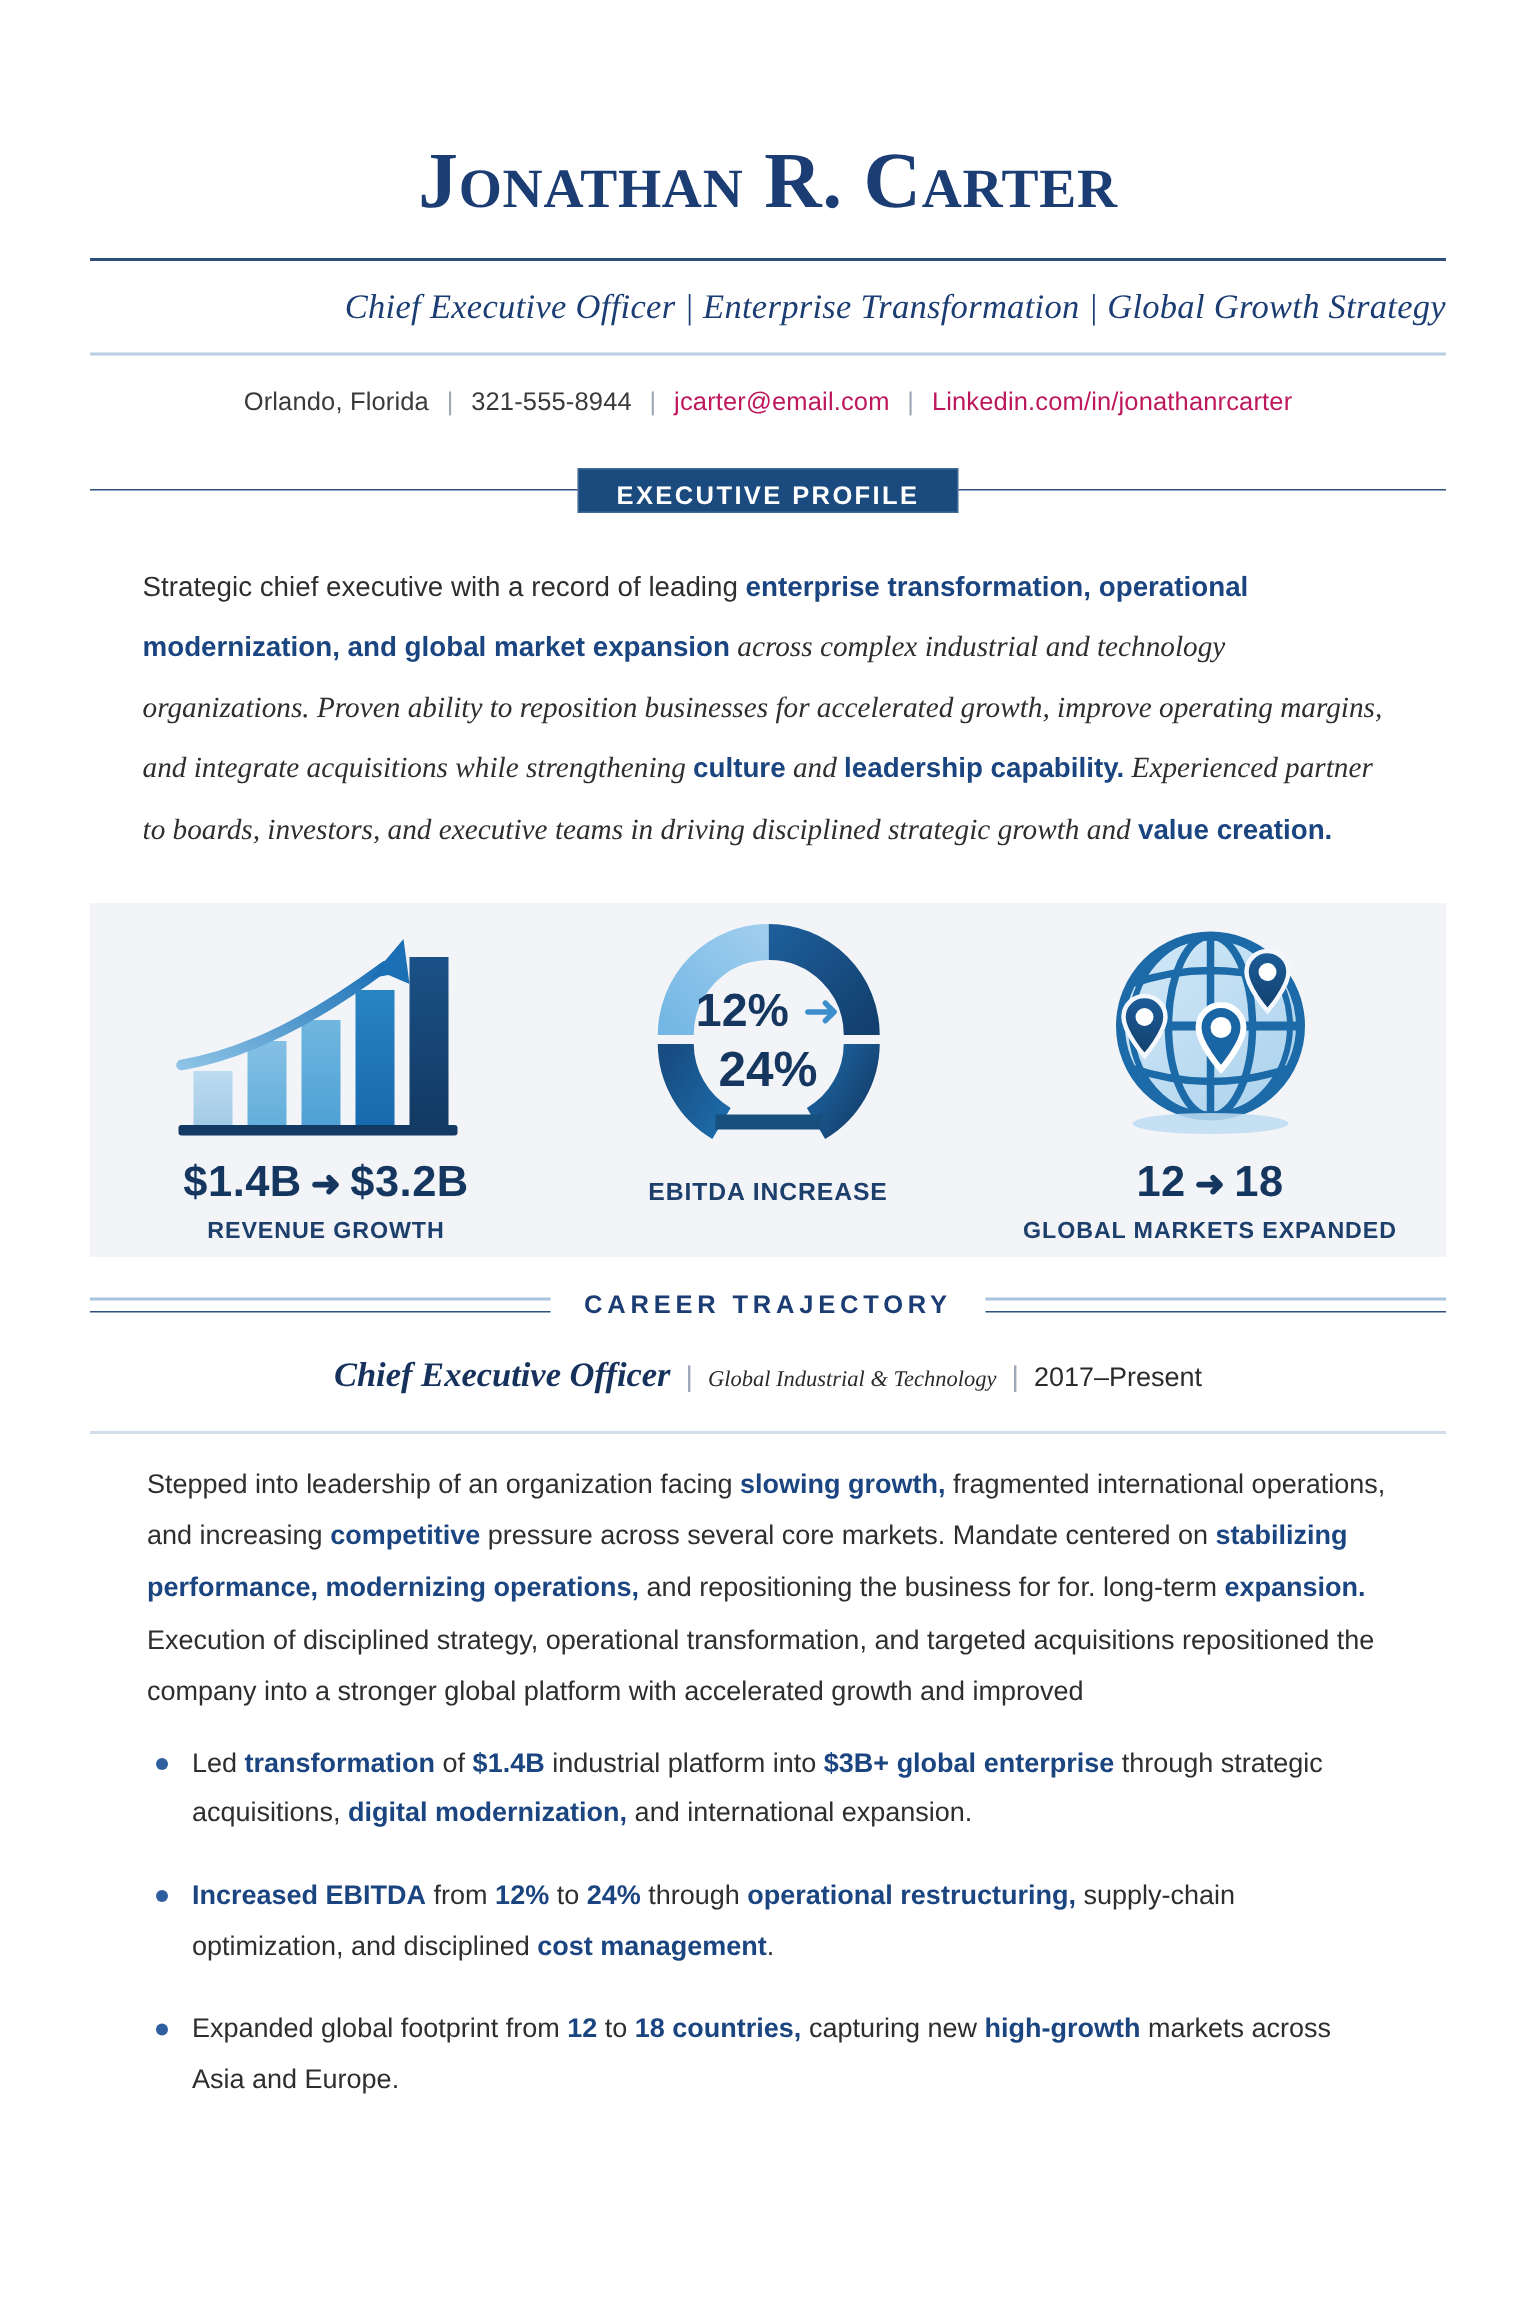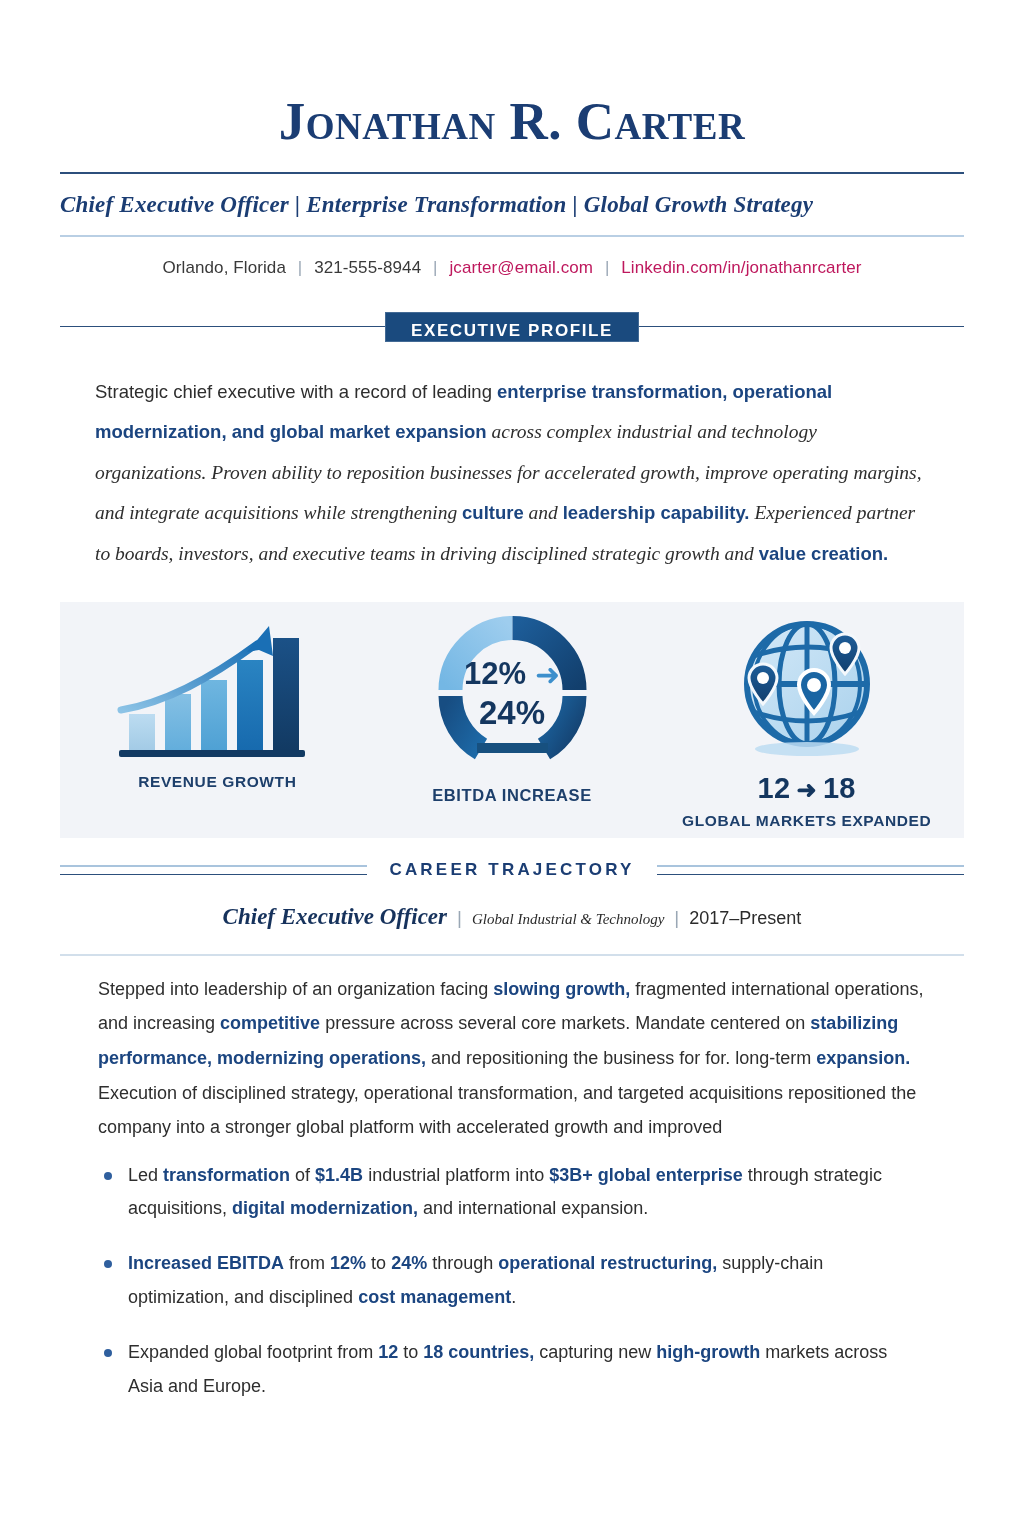--- a/index.html
+++ b/index.html
@@ -29,24 +29,24 @@
     letter-spacing: 0.5px;
     padding-top: 94px;
     line-height: 1.05;
     font-variant: small-caps;
     text-transform: capitalize;
   }
   .rule-dark { height: 2px; background: #2c4f7c; margin-top: 22px; }
   .rule-light { height: 2px; background: #b9cfe4; }
 
   .headline {
-    text-align: left;
+    text-align: right;
     font-family: "Liberation Serif", serif;
     font-style: italic;
-    font-weight: 700;
+    font-weight: 400;
     font-size: 23px;
     color: #1b3d73;
     padding: 18px 0 17px;
     letter-spacing: 0.2px;
   }
   .contact {
     text-align: center;
     font-size: 17px;
     color: #3a3a3a;
     padding: 21px 0 0;
@@ -251,20 +251,23 @@
           <rect x="22" y="96" width="26" height="36" fill="url(#bg1)"></rect>
           <rect x="58" y="76" width="26" height="56" fill="url(#bg2)"></rect>
           <rect x="94" y="62" width="26" height="70" fill="url(#bg3)"></rect>
           <rect x="130" y="42" width="26" height="90" fill="url(#bg4)"></rect>
           <rect x="166" y="20" width="26" height="112" fill="url(#bg5)"></rect>
           <path d="M14,92 C60,84 104,60 150,26" stroke="url(#arrG)" stroke-width="7" fill="none" stroke-linecap="round"></path>
           <path d="M140,34 L162,8 L166,38 L152,32 Z" fill="#1a6fb5"></path>
           <rect x="12" y="132" width="186" height="7" rx="2" fill="#123a63"></rect>
         </svg>
       </div>
+      <div class="info-value">
+        <span>$1.4B</span><span class="arrow">➜</span><span>$3.2B</span>
+      </div>
       <div class="info-label">REVENUE GROWTH</div>
     </div>
 
     <div class="info-cell">
       <div class="info-figure">
         <svg width="175" height="150" viewBox="0 0 175 150">
           <defs>
             <linearGradient id="dl" x1="0" y1="1" x2="1" y2="0">
               <stop offset="0%" stop-color="#74b7e4"></stop>
                 <stop offset="100%" stop-color="#9ecdee"></stop>

